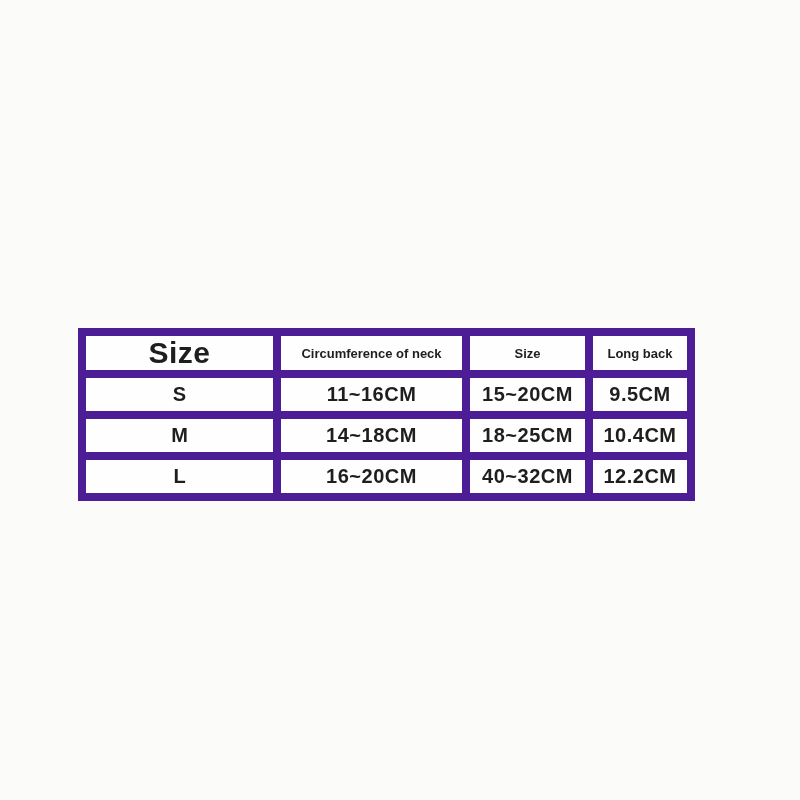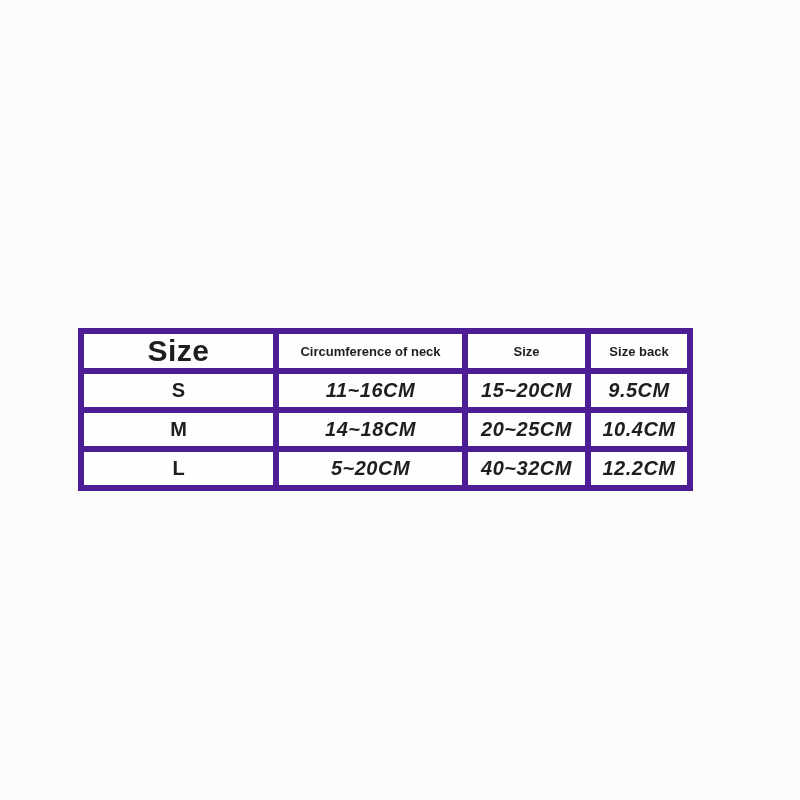--- a/index.html
+++ b/index.html
@@ -20,21 +20,21 @@
     position: absolute;
     left: 78px;
     top: 328px;
     width: 609px;
     border-collapse: collapse;
     table-layout: fixed;
     background: #fefefe;
     color: #1e1e1e;
   }
   .size-table th, .size-table td {
-    border: 6px solid #4c1d95;
+    border: 8px solid #4c1d95;
     text-align: center;
     vertical-align: middle;
     padding: 0;
     height: 33px;
     font-weight: bold;
     white-space: nowrap;
     overflow: hidden;
   }
   .col-size  { width: 195px; }
   .col-neck  { width: 189px; }
@@ -48,56 +48,55 @@
   th.hdr-small {
     font-size: 13px;
     text-align: center;
   }
   td.cell-size {
     font-size: 20px;
   }
   td.cell-val {
     font-size: 20px;
     letter-spacing: 0.5px;
-    font-style: italic;
   }
 </style>
 </head>
 <body>
 
 <div class="page">
   <table class="size-table">
     <colgroup>
       <col class="col-size">
       <col class="col-neck">
       <col class="col-chest">
       <col class="col-back">
     </colgroup>
     <thead>
       <tr>
         <th class="hdr-size">Size</th>
         <th class="hdr-small">Circumference of neck</th>
         <th class="hdr-small">Size</th>
-        <th class="hdr-small">Size back</th>
+        <th class="hdr-small">Long back</th>
       </tr>
     </thead>
     <tbody>
       <tr>
         <td class="cell-size">S</td>
         <td class="cell-val">11~16CM</td>
         <td class="cell-val">15~20CM</td>
         <td class="cell-val">9.5CM</td>
       </tr>
       <tr>
         <td class="cell-size">M</td>
         <td class="cell-val">14~18CM</td>
-        <td class="cell-val">20~25CM</td>
+        <td class="cell-val">18~25CM</td>
         <td class="cell-val">10.4CM</td>
       </tr>
       <tr>
         <td class="cell-size">L</td>
-        <td class="cell-val">5~20CM</td>
+        <td class="cell-val">16~20CM</td>
         <td class="cell-val">40~32CM</td>
         <td class="cell-val">12.2CM</td>
       </tr>
     </tbody>
   </table>
 </div>
 
 </body></html>

